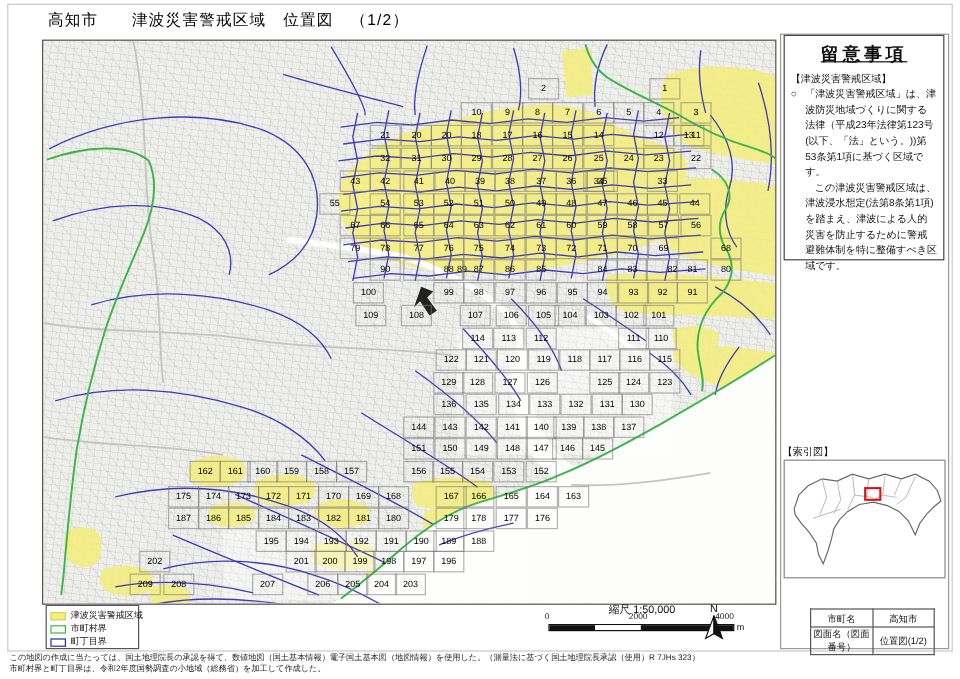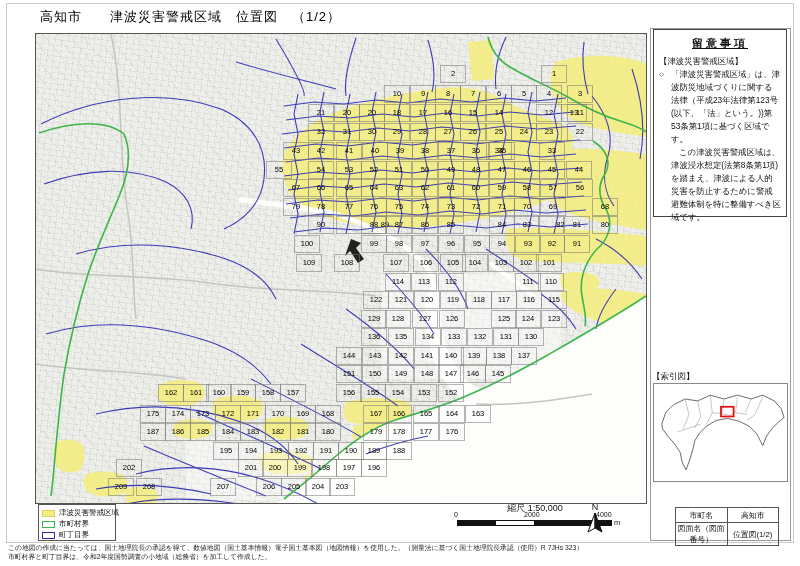--- a/index.html
+++ b/index.html
@@ -40,21 +40,21 @@
   .seg.b{background:#111;}
   .seg.w{background:#fff;}
   .unit{position:absolute;left:614px;top:518px;font-size:7.5px;z-index:3;}
   .north{position:absolute;left:586px;top:502px;width:18px;text-align:center;font-size:9px;z-index:3;}
   .north svg{display:block;margin:0 auto;}
   
   .right-col{position:absolute;left:650px;top:28px;width:141px;height:513px;
         border:1px solid #9a9a97;z-index:2;background:#fff;box-sizing:border-box;}
   .notes{position:absolute;left:2px;top:0px;width:134px;height:188px;border:1px solid #444;
         box-sizing:border-box;padding:4px 5px;}
-  .notes-heading{text-align:center;font-size:11px;font-weight:bold;letter-spacing:3px;
+  .notes-heading{text-align:center;font-size:15px;font-weight:bold;letter-spacing:3px;
         text-decoration:underline;margin:2px 0 5px 0;}
   .notes-sub{font-size:8.4px;margin:0 0 1px 0;}
   .notes-p1{position:relative;font-size:8.4px;line-height:1.55;padding-left:12px;}
   .notes-p1 .bullet{position:absolute;left:0;top:0;}
   .notes-p2{font-size:8.4px;line-height:1.55;padding-left:12px;text-indent:8px;}
   .index-label{position:absolute;left:1px;top:342px;font-size:8.5px;}
   .index-box{position:absolute;left:2px;top:354px;width:135px;height:99px;border:1px solid #888;
         background:#fff;box-sizing:border-box;}
   .info-table{position:absolute;left:24px;top:478px;width:104px;border-collapse:collapse;}
   .info-table td{border:1px solid #555;font-size:7.8px;text-align:center;height:14px;

